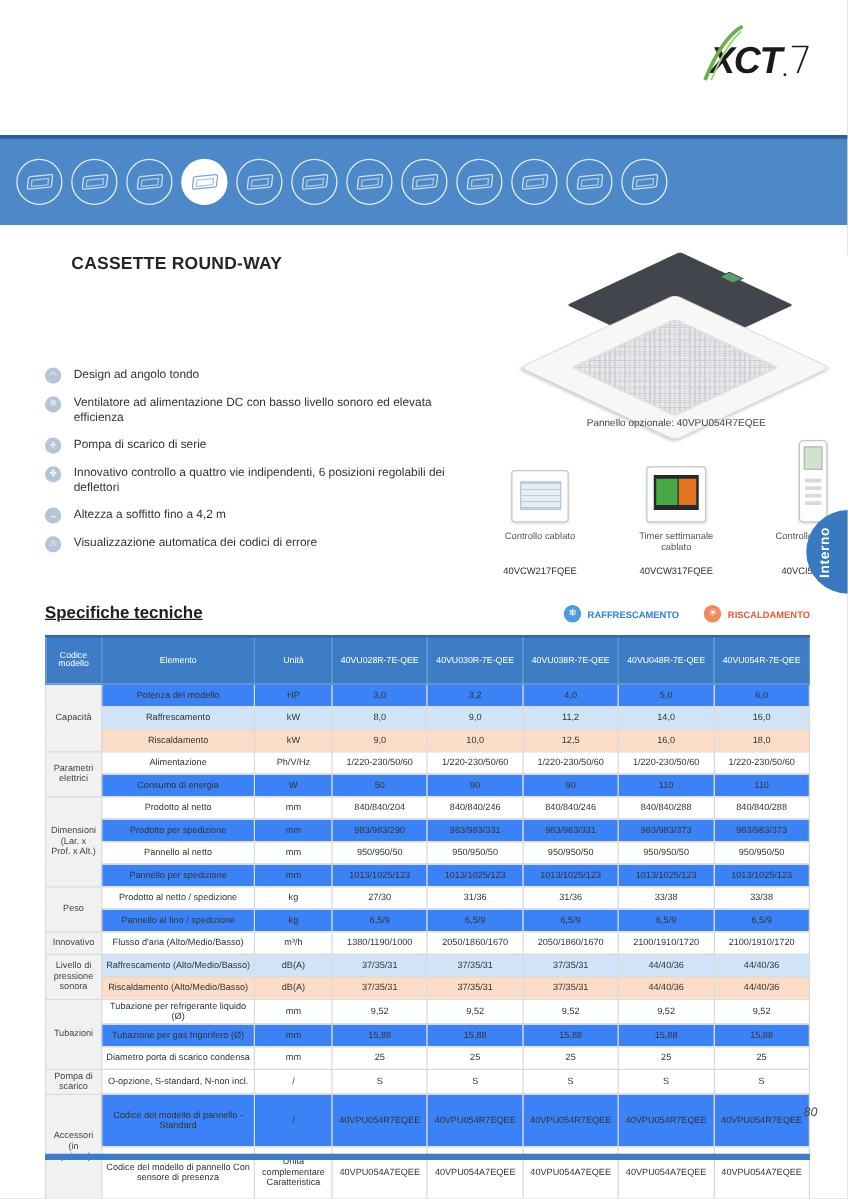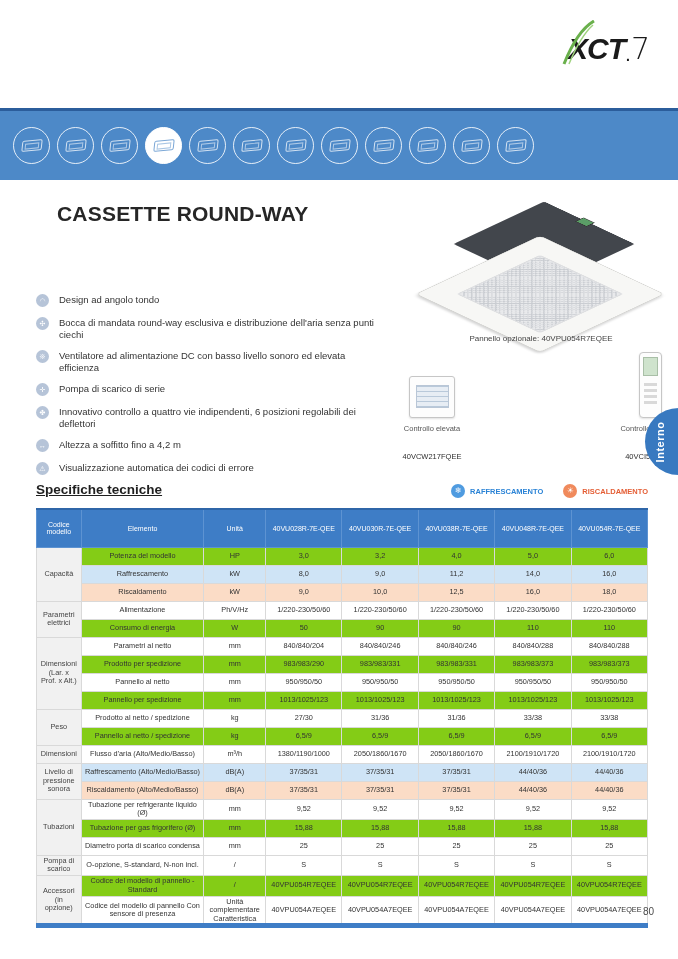--- a/index.html
+++ b/index.html
@@ -16,21 +16,21 @@
   
   .type-bar { position:absolute; top:108px; left:0; width:100%; height:72px; background:#4d89c8; border-top:3px solid #2b5d9b; display:flex; align-items:center; padding-left:13px; gap:7px; }
   .type-circle { width:37px; height:37px; min-width:37px; border-radius:50%; border:1.5px solid rgba(255,255,255,.85); display:flex; align-items:center; justify-content:center; }
   .type-circle.sel { background:#ffffff; border-color:#ffffff; }
   .mini-unit { width:20px; height:11px; border:1px solid rgba(255,255,255,.75); border-radius:2px; transform:skewX(-12deg) rotate(-6deg); }
   .mini-unit::after { content:""; display:block; margin:2px auto 0; width:12px; height:4px; border:1px solid rgba(255,255,255,.55); }
   .type-circle.sel .mini-unit { border-color:#7ba7d6; }
   .type-circle.sel .mini-unit::after { border-color:#a9c6e4; }
 
   
-  .title { position:absolute; left:57px; top:202px; font-size:21px; font-weight:bold; color:#262626; letter-spacing:.2px; }
+  .title { position:absolute; left:57px; top:202px; font-size:14px; font-weight:bold; color:#262626; letter-spacing:.2px; }
   .subtitle { position:absolute; left:57px; top:236px; font-size:17px; font-weight:bold; color:#262626; }
 
   
   .features { position:absolute; left:36px; top:274px; width:348px;margin-top:20px; }
   .feat { display:flex; gap:10px; margin-bottom:10px; align-items:flex-start; }
   .feat-icon { width:13px; height:13px; min-width:13px; border-radius:50%; background:#b6c4d8; color:#fff; font-size:7px; line-height:13px; text-align:center; margin-top:0; }
   .feat-text { font-size:9.5px; line-height:11.5px; color:#333; }
 
   
   .unit-wrap { position:absolute; left:412px; top:178px; width:256px; height:148px; }
@@ -73,27 +73,27 @@
   .legend { position:absolute; right:30px; top:484px; display:flex; gap:20px; align-items:center; }
   .legend-item { display:flex; gap:5px; align-items:center; }
   .legend-ico { width:14px; height:14px; border-radius:50%; color:#fff; font-size:8px; line-height:14px; text-align:center; }
   .legend-label { font-size:7.5px; font-weight:bold; }
 
   
   table.specs { position:absolute; left:36px; top:508px; width:612px; border-collapse:collapse; table-layout:fixed; }
   table.specs th { background:#3e7dc6; color:#fff; font-weight:normal; font-size:7px; height:38px; border:1px solid #5d93d2; border-top:2px solid #2f66a8; padding:1px 2px; }
   table.specs td { font-size:7.3px; color:#333; text-align:center; border:1px solid #d9d9d9; height:18px; padding:1px 3px; line-height:8.5px; background:#fff; }
   table.specs td.group { background:#f1f1f1; color:#444; }
-  table.specs tr.sh-gray td:not(.group) { background:#84cc16; }
+  table.specs tr.sh-gray td:not(.group) { background:#3b82f6; }
   table.specs tr.sh-blue td:not(.group) { background:#cfe4f6; }
   table.specs tr.sh-orange td:not(.group) { background:#fbdcc6; }
-  table.specs tr.tall td { height:21px; }
+  table.specs tr.tall td { height:42px; }
 
   .bottom-bar { position:absolute; left:36px; top:923px; width:612px; height:5px; background:#3e7dc6; }
-  .page-num { position:absolute; right:24px; top:906px; font-size:10px; color:#4a4a4a; }
+  .page-num { position:absolute; right:24px; top:885px; font-size:10px; color:#4a4a4a;font-style:italic; }
 </style>
 </head>
 <body>
 
 <div class="page">
 
   <div class="logo">
     <svg class="swoosh" width="34" height="46">
       <path d="M2 44 C 10 24, 20 8, 32 1" stroke="#6ab04c" stroke-width="3" fill="none"></path>
       <path d="M7 44 C 14 27, 22 13, 31 5" stroke="#9fd37e" stroke-width="1.5" fill="none"></path>
@@ -143,24 +143,20 @@
     </div>
 
   <div class="title">CASSETTE ROUND-WAY</div>
 
   <div class="features">
       <div class="feat">
         <span class="feat-icon">◠</span>
         <span class="feat-text">Design ad angolo tondo</span>
       </div>
       <div class="feat">
-        <span class="feat-icon">✣</span>
-        <span class="feat-text">Bocca di mandata round-way esclusiva e distribuzione dell'aria senza punti ciechi</span>
-      </div>
-      <div class="feat">
         <span class="feat-icon">❊</span>
         <span class="feat-text">Ventilatore ad alimentazione DC con basso livello sonoro ed elevata efficienza</span>
       </div>
       <div class="feat">
         <span class="feat-icon">✛</span>
         <span class="feat-text">Pompa di scarico di serie</span>
       </div>
       <div class="feat">
         <span class="feat-icon">✤</span>
         <span class="feat-text">Innovativo controllo a quattro vie indipendenti, 6 posizioni regolabili dei deflettori</span>
@@ -184,22 +180,34 @@
 
   <div class="controls">
     <div class="panel-label">Pannello opzionale: 40VPU054R7EQEE</div>
     <div class="ctrl-row">
         <div class="ctrl-col">
           <div class="dev-slot">
             <div class="dev wired">
               <div class="lcd"></div>
             </div>
           </div>
-          <div class="ctrl-name">Controllo elevata</div>
+          <div class="ctrl-name">Controllo cablato</div>
           <div class="ctrl-model">40VCW217FQEE</div>
+        </div>
+        <div class="ctrl-col">
+          <div class="dev-slot">
+            <div class="dev timer">
+              <div class="screen">
+                <div class="g"></div>
+                <div class="o"></div>
+              </div>
+            </div>
+          </div>
+          <div class="ctrl-name">Timer settimanale cablato</div>
+          <div class="ctrl-model">40VCW317FQEE</div>
         </div>
         <div class="ctrl-col">
           <div class="dev-slot">
             <div class="dev remote">
               <div class="rlcd"></div>
               <div class="rbtn"></div>
             </div>
           </div>
           <div class="ctrl-name">Controllo wireless</div>
           <div class="ctrl-model">40VCI57FQEE</div>
@@ -289,21 +297,21 @@
           <td>Consumo di energia</td>
           <td>W</td>
           <td>50</td>
           <td>90</td>
           <td>90</td>
           <td>110</td>
           <td>110</td>
         </tr>
         <tr>
           <td class="group" rowspan="4">Dimensioni (Lar. x Prof. x Alt.)</td>
-          <td>Parametri al netto</td>
+          <td>Prodotto al netto</td>
           <td>mm</td>
           <td>840/840/204</td>
           <td>840/840/246</td>
           <td>840/840/246</td>
           <td>840/840/288</td>
           <td>840/840/288</td>
         </tr>
         <tr class="sh-gray">
           <td>Prodotto per spedizione</td>
           <td>mm</td>
@@ -335,30 +343,30 @@
           <td class="group" rowspan="2">Peso</td>
           <td>Prodotto al netto / spedizione</td>
           <td>kg</td>
           <td>27/30</td>
           <td>31/36</td>
           <td>31/36</td>
           <td>33/38</td>
           <td>33/38</td>
         </tr>
         <tr class="sh-gray">
-          <td>Pannello al netto / spedizione</td>
+          <td>Pannello al fino / spedizione</td>
           <td>kg</td>
           <td>6,5/9</td>
           <td>6,5/9</td>
           <td>6,5/9</td>
           <td>6,5/9</td>
           <td>6,5/9</td>
         </tr>
         <tr>
-          <td class="group" rowspan="1">Dimensioni</td>
+          <td class="group" rowspan="1">Innovativo</td>
           <td>Flusso d'aria (Alto/Medio/Basso)</td>
           <td>m³/h</td>
           <td>1380/1190/1000</td>
           <td>2050/1860/1670</td>
           <td>2050/1860/1670</td>
           <td>2100/1910/1720</td>
           <td>2100/1910/1720</td>
         </tr>
         <tr class="sh-blue">
           <td class="group" rowspan="2">Livello di pressione sonora</td>

